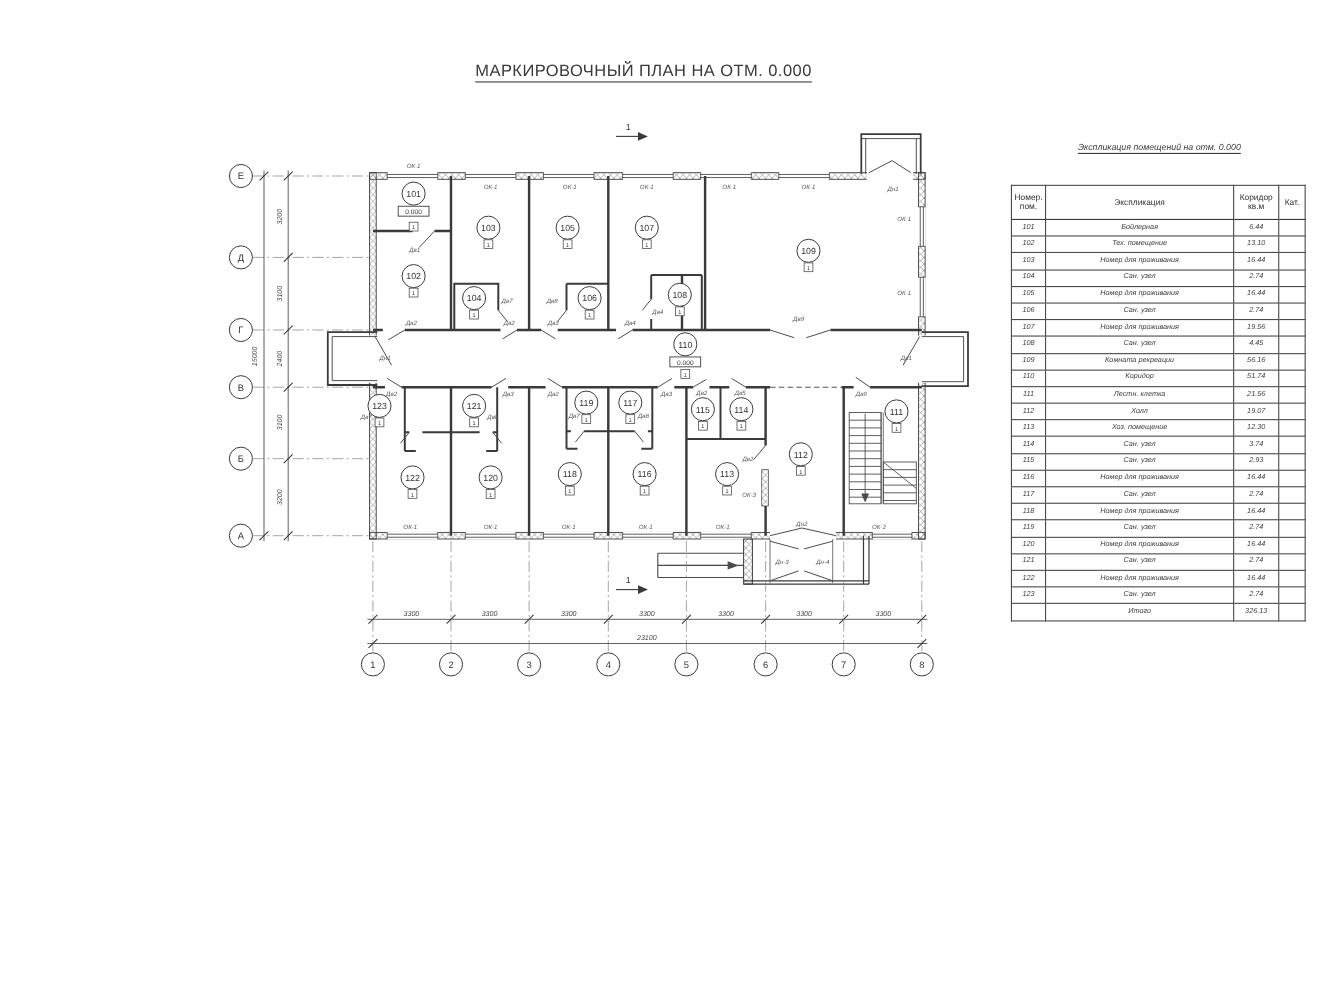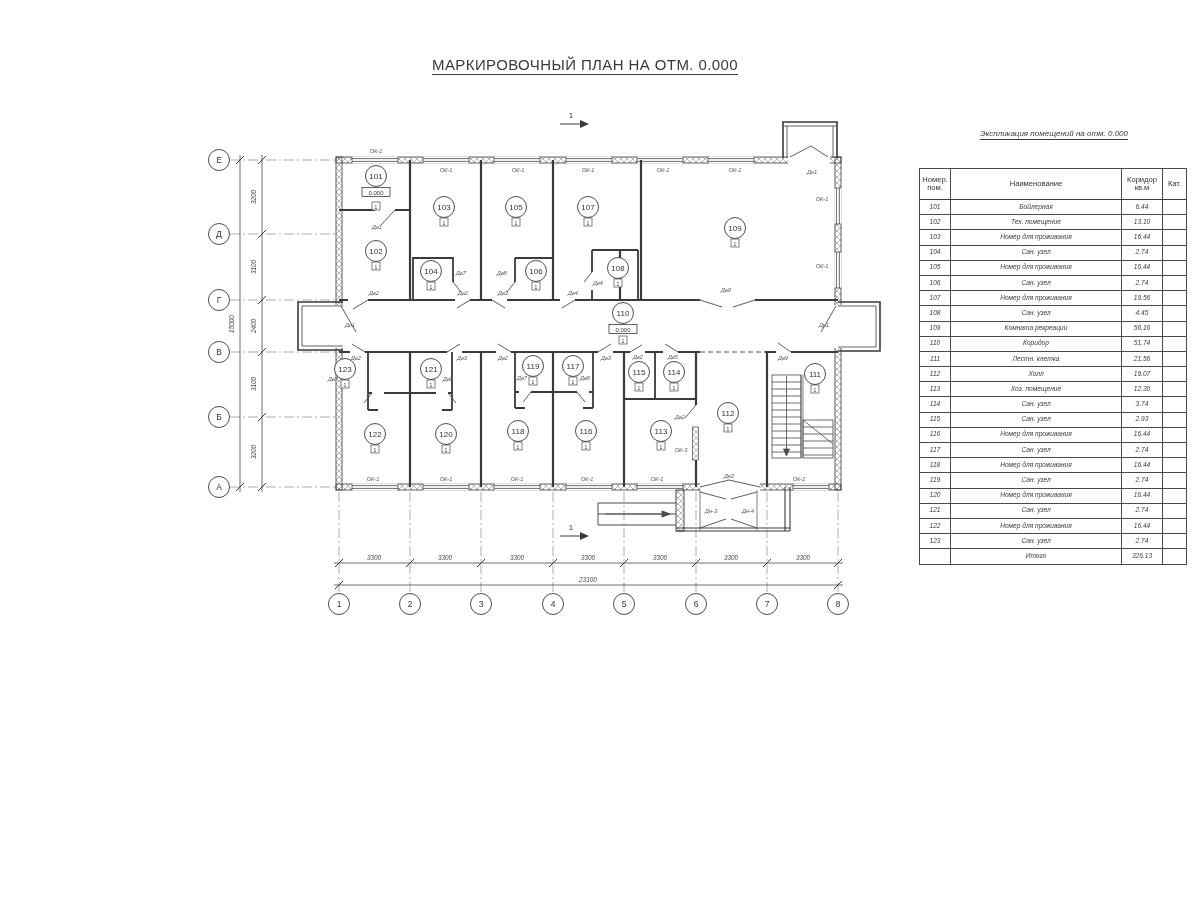--- a/index.html
+++ b/index.html
@@ -409,21 +409,21 @@
       <colgroup>
           <col style="width:31px">
           <col style="width:171px">
           <col style="width:41px">
           <col style="width:24px">
         </colgroup>
       <thead>
         <tr>
           <th>Номер.
 пом.</th>
-          <th>Наименование</th>
+          <th>Экспликация</th>
           <th>Коридор
 кв.м</th>
           <th>Кат.</th>
         </tr>
       </thead>
       <tbody>
         <tr>
             <td>101</td>
             <td>Бойлерная</td>
             <td>6.44</td>

